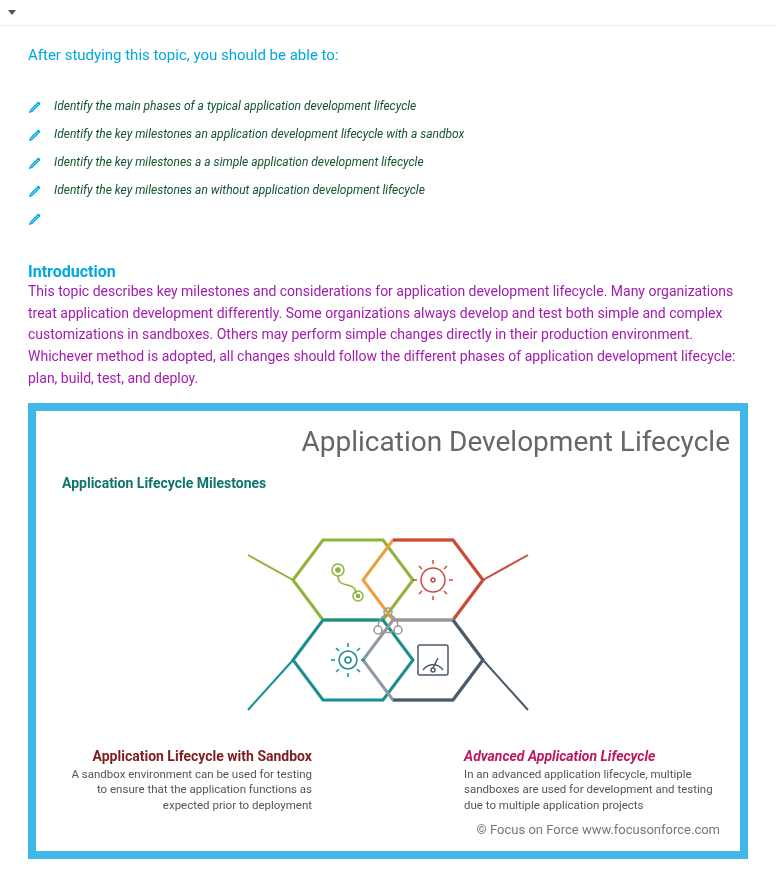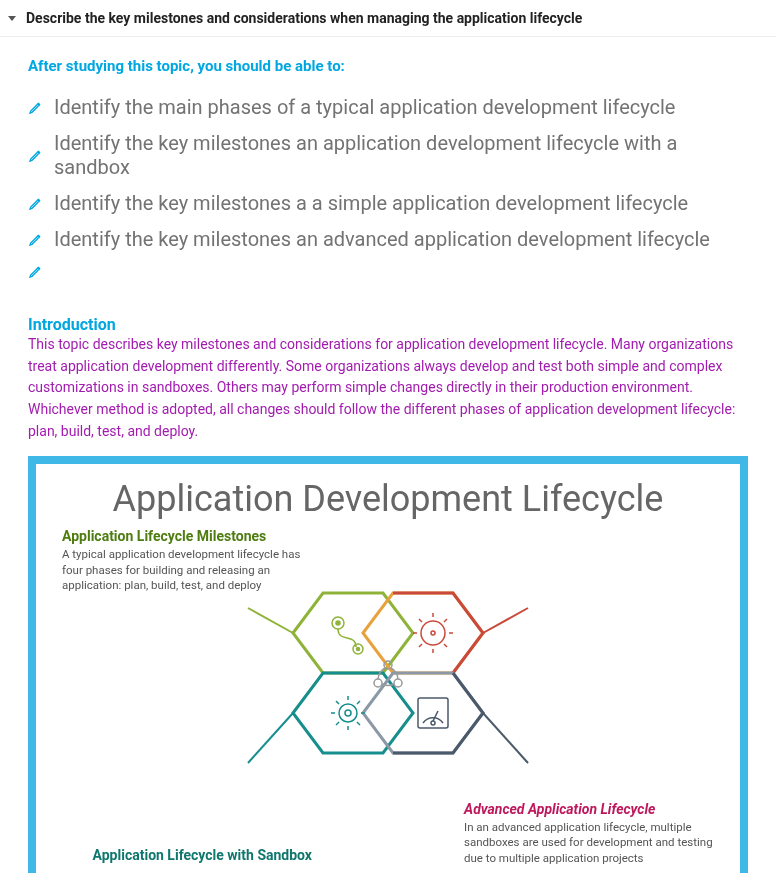--- a/index.html
+++ b/index.html
@@ -25,34 +25,35 @@
   .header-title {
     font-weight: 700;
     font-size: 14px;
     color: #222;
   }
   .content {
     padding: 20px 28px 28px 28px;
   }
   .after-studying {
     color: #00a7e1;
-    font-weight: 700;
+    font-weight: 400;
     font-size: 15px;
-    margin-bottom: 20px;
+    margin-bottom: 34px;
   }
   .obj-list {
     list-style: none;
     margin-bottom: 36px;
   }
   .obj-list li {
     display: flex;
     align-items: center;
     margin-bottom: 12px;
-    font-size: 20px;
-    color: #737373;
+    font-size: 12px;
+    color: #14532d;
+    font-style: italic;
   }
   .pencil {
     width: 16px; height: 16px;
     margin-right: 10px;
     flex-shrink: 0;
   }
   .section-h {
     color: #00a7e1;
     font-weight: 700;
     font-size: 16px;
@@ -70,22 +71,22 @@
   }
   .diagram-inner {
     position: relative;
     width: 100%;
     height: 420px;
     background: #fff;
   }
   .diagram-title {
     position: absolute;
     top: 4px; left: 0; right: 0;
-    text-align: center;
-    font-size: 36px;
+    text-align: right;
+    font-size: 28px;
     color: #666;
     font-weight: 400;
   }
   .hex-svg {
     position: absolute;
     left: 50%;
     top: 52%;
     transform: translate(-50%, -50%);
   }
   .quad {
@@ -96,41 +97,40 @@
     font-size: 14px;
     font-weight: 700;
     margin-bottom: 3px;
   }
   .quad p {
     font-size: 11.5px;
     line-height: 1.35;
     color: #555;
   }
   .q-tl { top: 54px; left: 16px; text-align: left; }
-  .q-tl h4 { color: #4d7c0f; }
+  .q-tl h4 { color: #0f766e; }
   .q-tr { top: 54px; right: 16px; text-align: left; }
   .q-tr h4 { color: #c94a3b; }
   .q-bl { bottom: 28px; left: 16px; text-align: right; }
-  .q-bl h4 { color: #0f766e; }
+  .q-bl h4 { color: #7f1d1d; }
   .q-br { bottom: 28px; right: 16px; text-align: left; }
   .q-br h4 { color: #be185d; font-style: italic; }
   .copyright {
     position: absolute;
     bottom: 4px;
     right: 10px;
     font-size: 13px;
     color: #777;
   }
 </style>
 </head>
 <body>
 
 <div class="header-row">
   <div class="caret"></div>
-  <div class="header-title">Describe the key milestones and considerations when managing the application lifecycle</div>
 </div>
 
 <div class="content">
 
   <div class="after-studying">After studying this topic, you should be able to:</div>
 
   <ul class="obj-list">
     <li>
       <svg class="pencil" viewBox="0 0 24 24" fill="none" stroke="#00a7e1" stroke-width="2">
           <path d="M3 21l3-1 11-11-2-2L4 18l-1 3z"></path>
@@ -150,21 +150,21 @@
           <path d="M3 21l3-1 11-11-2-2L4 18l-1 3z"></path>
           <path d="M15 6l3 3"></path>
         </svg>
       <span>Identify the key milestones a a simple application development lifecycle</span>
     </li>
     <li>
       <svg class="pencil" viewBox="0 0 24 24" fill="none" stroke="#00a7e1" stroke-width="2">
           <path d="M3 21l3-1 11-11-2-2L4 18l-1 3z"></path>
           <path d="M15 6l3 3"></path>
         </svg>
-      <span>Identify the key milestones an advanced application development lifecycle</span>
+      <span>Identify the key milestones an without application development lifecycle</span>
     </li>
     <li>
       <svg class="pencil" viewBox="0 0 24 24" fill="none" stroke="#00a7e1" stroke-width="2">
           <path d="M3 21l3-1 11-11-2-2L4 18l-1 3z"></path>
           <path d="M15 6l3 3"></path>
         </svg>
     </li>
   </ul>
 
   <div class="section-h">Introduction</div>
@@ -237,26 +237,26 @@
         <g stroke="#4a5a6a" stroke-width="1.5" fill="none">
           <rect x="180" y="135" width="30" height="30" rx="2"></rect>
           <path d="M185 160 A12 12 0 0 1 205 160"></path>
           <line x1="195" y1="158" x2="200" y2="148"></line>
           <circle cx="195" cy="160" r="2"></circle>
         </g>
       </svg>
 
       <div class="quad q-tl">
         <h4>Application Lifecycle Milestones</h4>
-        <p>A typical application development lifecycle has four phases for building and releasing an application: plan, build, test, and deploy</p>
       </div>
       <div class="quad q-tr">
       </div>
       <div class="quad q-bl">
         <h4>Application Lifecycle with Sandbox</h4>
+        <p>A sandbox environment can be used for testing to ensure that the application functions as expected prior to deployment</p>
       </div>
       <div class="quad q-br">
         <h4>Advanced Application Lifecycle</h4>
         <p>In an advanced application lifecycle, multiple sandboxes are used for development and testing due to multiple application projects</p>
       </div>
 
       <div class="copyright">© Focus on Force www.focusonforce.com</div>
     </div>
   </div>
 

